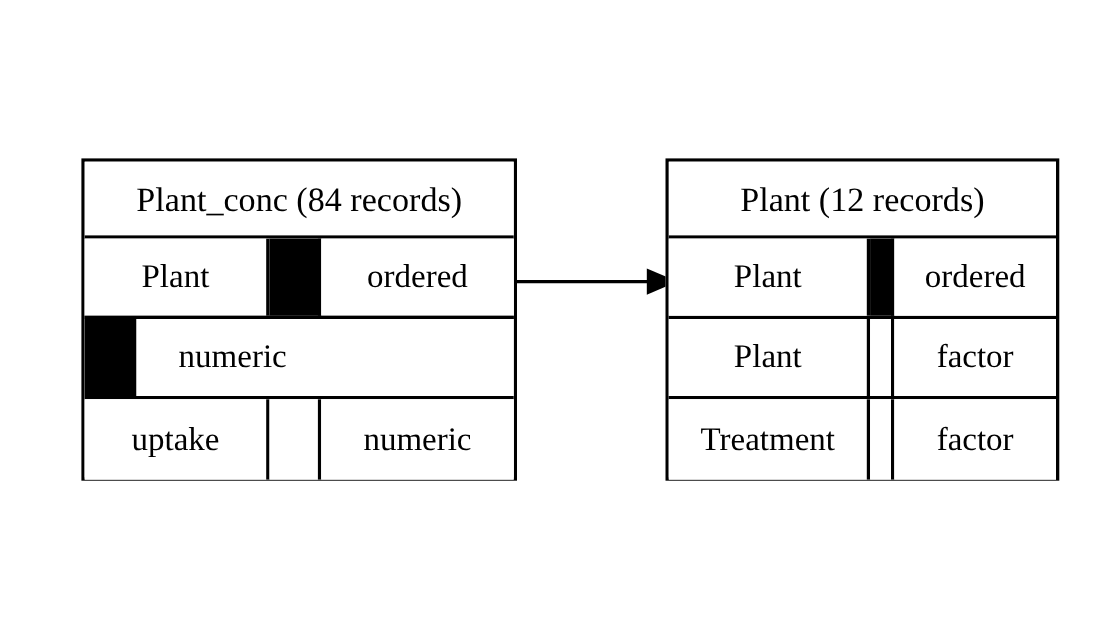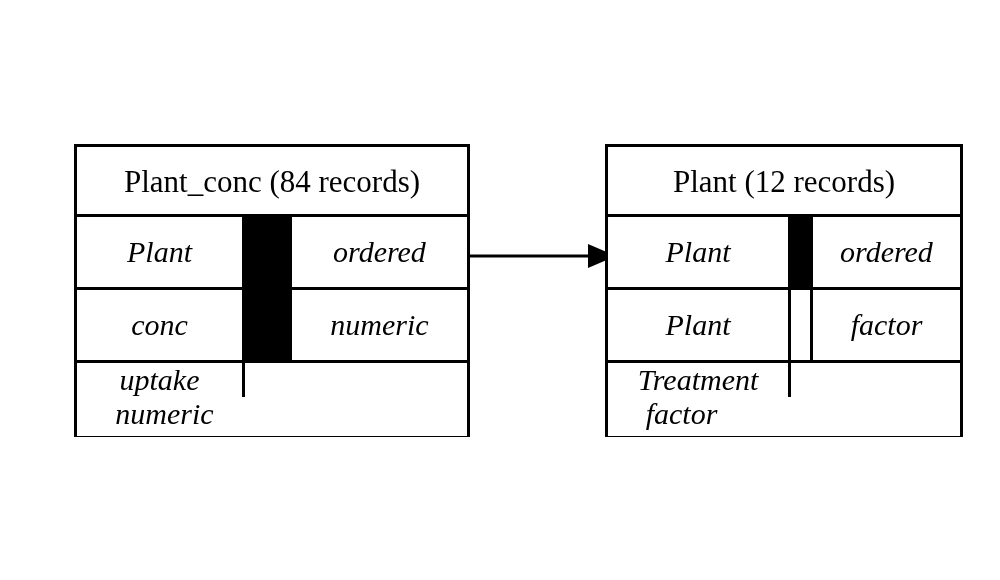--- a/index.html
+++ b/index.html
@@ -39,23 +39,22 @@
     background: #ffffff;
     overflow: hidden;
   }
 
   .field-row {
     display: flex;
     box-sizing: border-box;
     height: 73px;
     border-bottom: 3px solid #000000;
     background: #ffffff;
-    font-style: italic;
   }
-  .field-row.last { border-bottom: none; flex-direction: column; }
+  .field-row.last { border-bottom: none; }
 
   .cell {
     box-sizing: border-box;
     display: flex;
     align-items: center;
     justify-content: center;
     font-size: 30px;
     color: #000000;
     white-space: nowrap;
     overflow: hidden;
@@ -111,21 +110,20 @@
 
     <div class="entity-title">Plant_conc (84 records)</div>
 
     <div class="field-row key-continues">
       <div class="cell cell-name">Plant</div>
       <div class="cell cell-key key-on"></div>
       <div class="cell cell-type">ordered</div>
     </div>
 
     <div class="field-row">
-      <div class="cell cell-name">conc</div>
       <div class="cell cell-key key-on"></div>
       <div class="cell cell-type">numeric</div>
     </div>
 
     <div class="field-row last">
       <div class="cell cell-name">uptake</div>
       <div class="cell cell-key key-off"></div>
       <div class="cell cell-type">numeric</div>
     </div>
 

